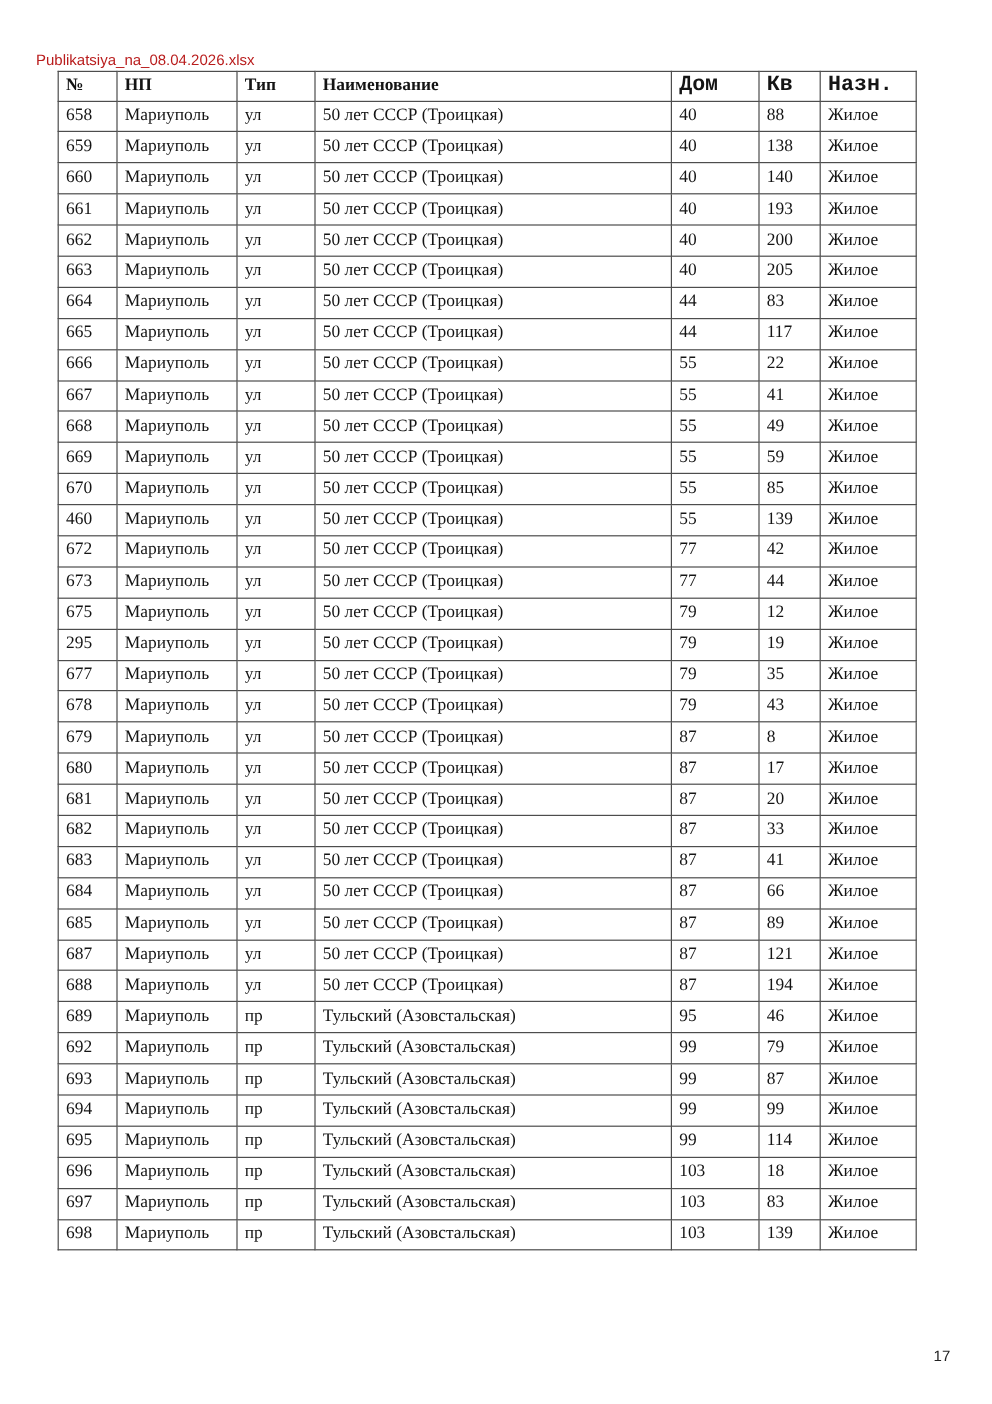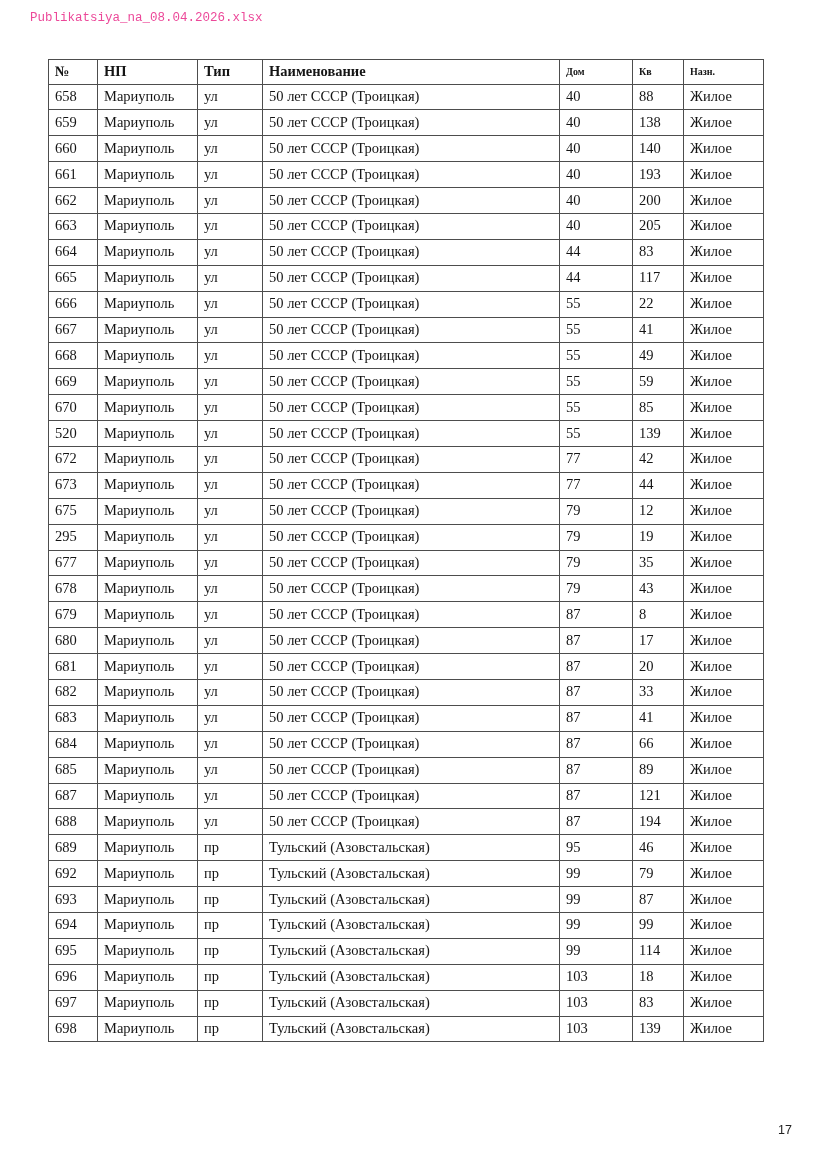--- a/index.html
+++ b/index.html
@@ -11,24 +11,24 @@
     width: 827px;
     height: 1170px;
     position: relative;
     font-family: "Liberation Serif", serif;
     color: #111111;
     overflow: hidden;
   }
   .filename {
     position: absolute;
     left: 30px;
-    top: 11px;
-    font-family: Liberation Mono, monospace;
+    top: 43px;
+    font-family: Liberation Sans, sans-serif;
     font-size: 12.5px;
-    color: #ec4899;
+    color: #b91c1c;
     white-space: nowrap;
   }
   table.data-table {
     position: absolute;
     left: 48px;
     top: 59px;
     width: 715px;
     border-collapse: collapse;
     table-layout: fixed;
   }
@@ -46,22 +46,22 @@
   }
   .data-table th {
     font-weight: bold;
     height: 21.5px;
   }
   th.hdr-serif {
     font-family: "Liberation Serif", serif;
     font-size: 14.5px;
   }
   th.hdr-sans {
-    font-family: Liberation Serif, serif;
-    font-size: 10px;
+    font-family: Liberation Mono, monospace;
+    font-size: 18px;
   }
   .page-number {
     position: absolute;
     left: 778px;
     top: 1123px;
     font-family: "Liberation Sans", sans-serif;
     font-size: 12.5px;
     color: #222222;
   }
 </style>
@@ -203,21 +203,21 @@
       <tr>
         <td>670</td>
         <td>Мариуполь</td>
         <td>ул</td>
         <td>50 лет СССР (Троицкая)</td>
         <td>55</td>
         <td>85</td>
         <td>Жилое</td>
       </tr>
       <tr>
-        <td>520</td>
+        <td>460</td>
         <td>Мариуполь</td>
         <td>ул</td>
         <td>50 лет СССР (Троицкая)</td>
         <td>55</td>
         <td>139</td>
         <td>Жилое</td>
       </tr>
       <tr>
         <td>672</td>
         <td>Мариуполь</td>

